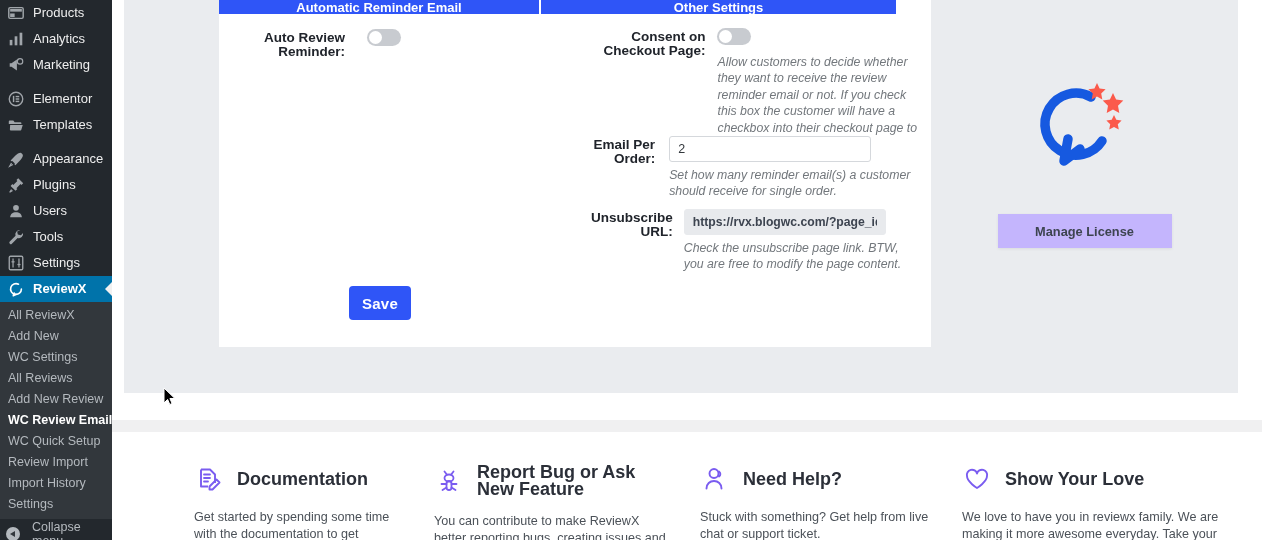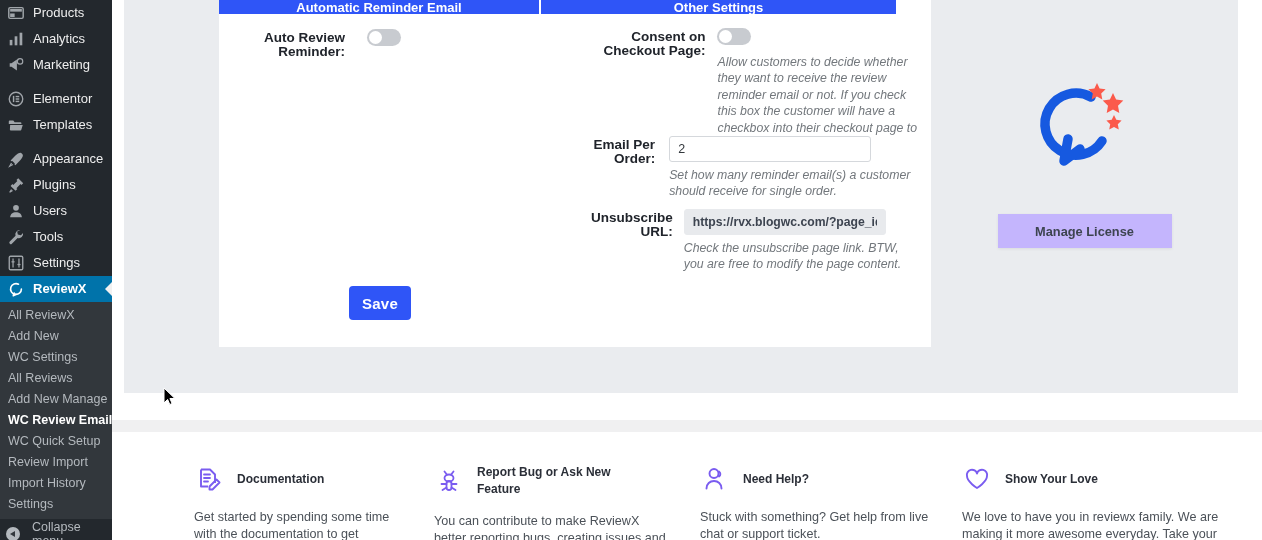--- a/index.html
+++ b/index.html
@@ -253,21 +253,21 @@
   #fcard-3 { width: 300px; padding-left: 26px; }
   .fcard-head { display: flex; align-items: center; }
   .fcard-icon {
     width: 30px; height: 30px;
     flex: 0 0 30px;
     margin-right: 13px;
     display: flex; align-items: center; justify-content: center;
   }
   .fcard-title {
     color: #2b2f38;
-    font-size: 12px;
+    font-size: 18px;
     font-weight: 700;
     line-height: 17px;
     max-width: 175px;
   }
   .fcard-body {
     margin-top: 15px;
     color: #4b5158;
     font-size: 12.6px;
     line-height: 17px;
     max-width: 262px;
@@ -403,21 +403,21 @@
       </span>
       <span>ReviewX</span>
       <span class="arrow"></span>
     </div>
 
     <div class="submenu">
       <a>All ReviewX</a>
       <a>Add New</a>
       <a>WC Settings</a>
       <a>All Reviews</a>
-      <a>Add New Manage</a>
+      <a>Add New Review</a>
       <a class="current">WC Review Email</a>
       <a>WC Quick Setup</a>
       <a>Review Import</a>
       <a>Import History</a>
       <a>Settings</a>
     </div>
 
     <div id="collapse-menu">
       <span class="cbtn"></span>
       <span>Collapse menu</span>

